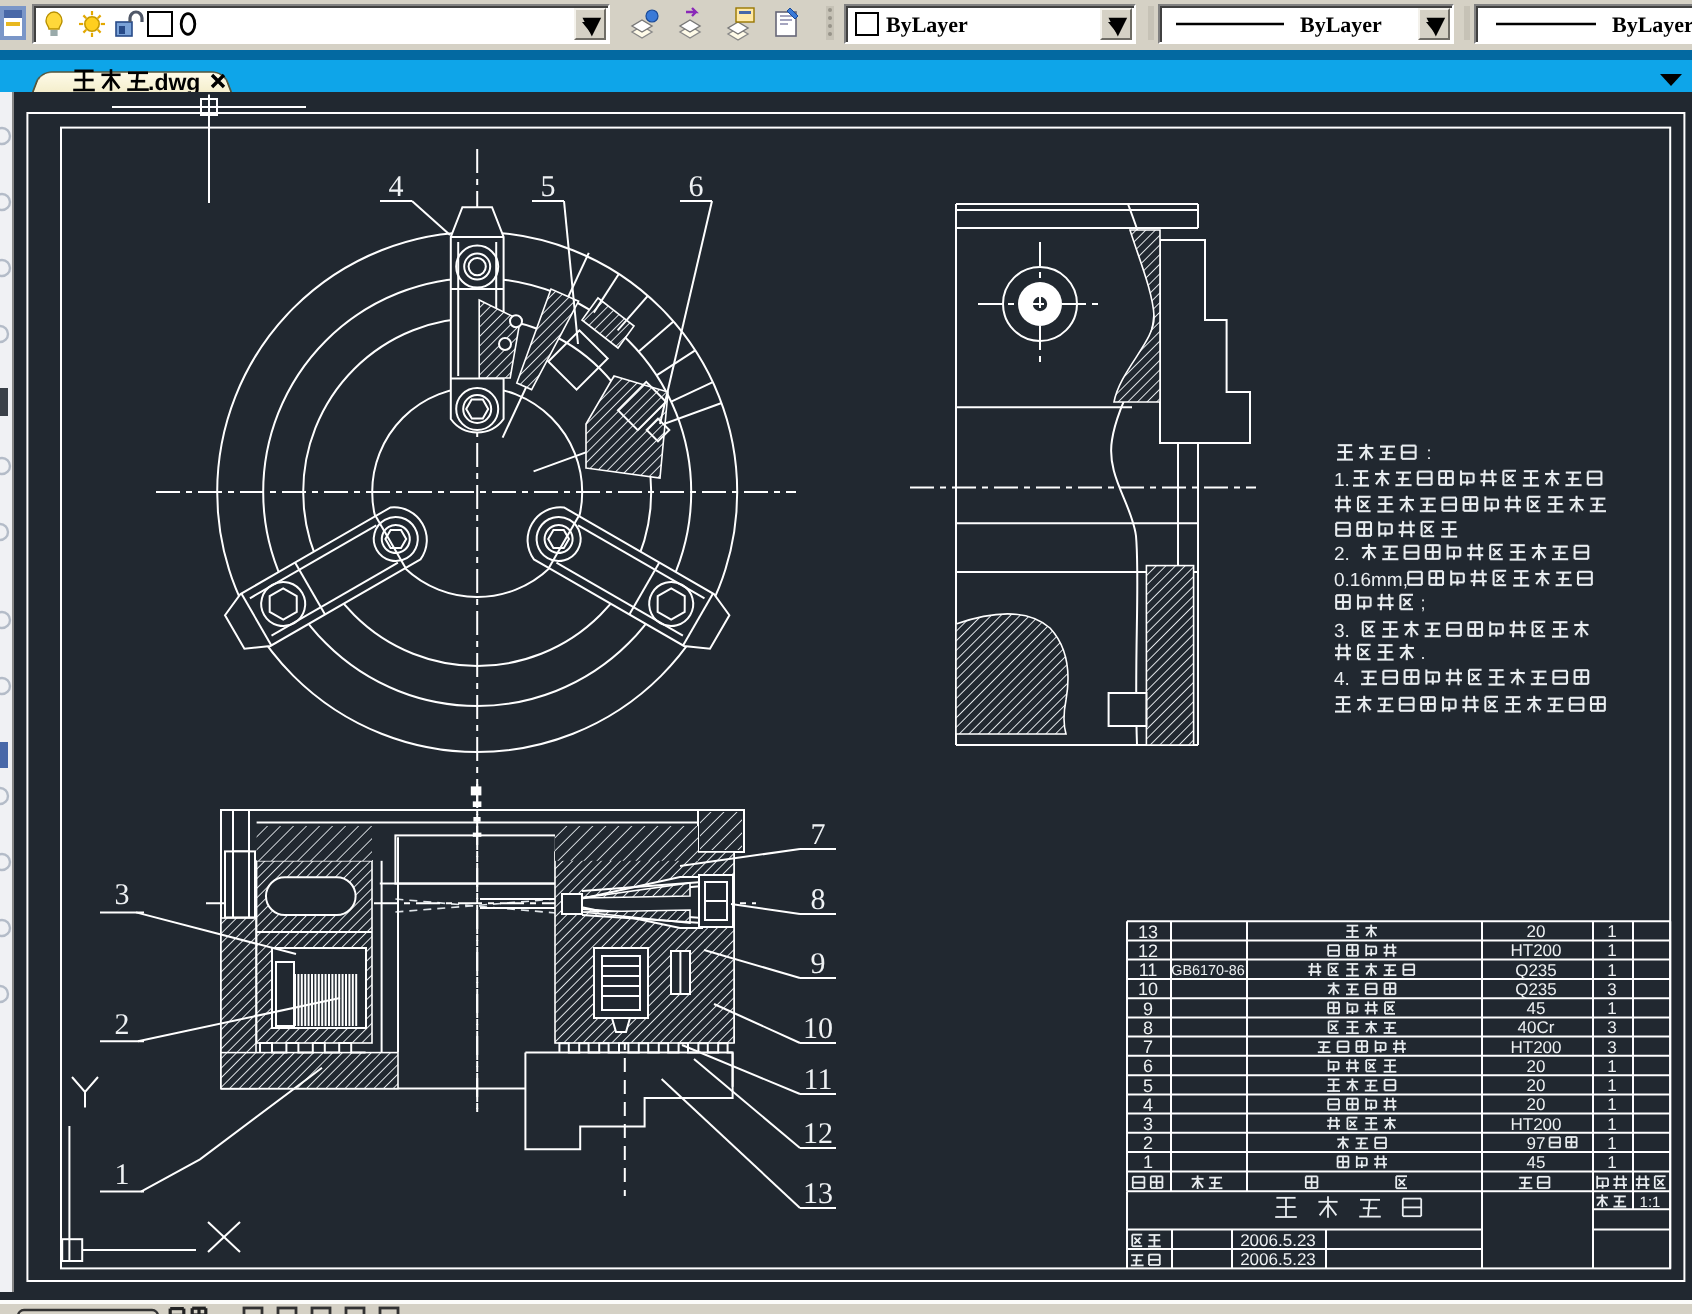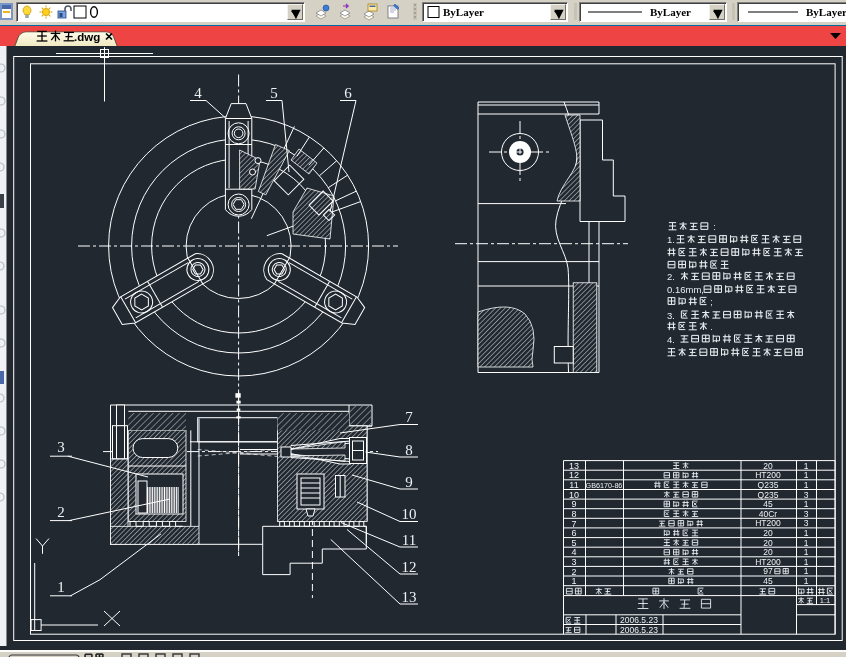--- a/index.html
+++ b/index.html
@@ -1,19 +1,19 @@
 <!DOCTYPE html>
 <html><head><meta charset="utf-8"><style>
 *{margin:0;padding:0;box-sizing:border-box}
 html,body{width:846px;height:657px;overflow:hidden;background:#d5d1c5;font-family:"Liberation Sans",sans-serif}
 #tb{position:absolute;left:0;top:0;width:846px;height:25px;background:#d5d1c5}
 .combo{position:absolute;top:2px;height:20px;background:#fff;border:1px solid;border-color:#808080 #fff #fff #808080;box-shadow:inset 1px 1px 0 #404040}
 .dd{position:absolute;top:1px;right:1px;width:16px;height:16px;background:#d5d1c5;border:1px solid;border-color:#f4f2ec #6f6d66 #6f6d66 #f4f2ec}
 .dd:after{content:"";position:absolute;left:3px;top:6px;border:4px solid transparent;border-top:5px solid #000}
-#tabbar{position:absolute;left:0;top:25px;width:846px;height:21px;background:#ef4444;border-top:1px solid #0369a1}
+#tabbar{position:absolute;left:0;top:25px;width:846px;height:21px;background:#0ea5e9;border-top:5px solid #0369a1}
 #tab{position:absolute;left:14px;top:2px;width:104px;height:19px;background:linear-gradient(#fefbe9,#f0e8c0);border:1.2px solid #55553a;border-bottom:none;border-radius:7px 7px 0 0;transform:perspective(60px) rotateX(24deg);transform-origin:bottom}
 #draw{position:absolute;left:0;top:46px;width:846px;height:600px;background:#212830}
 #lstrip{position:absolute;left:0;top:46px;width:7px;height:611px;background:#f0f1f4;border-right:1px solid #888;overflow:hidden}
 #bot{position:absolute;left:0;top:646px;width:846px;height:11px;background:#212830}
 #botw{position:absolute;left:0;top:650px;width:846px;height:2px;background:#fcfcfa}
 #botg{position:absolute;left:0;top:652px;width:846px;height:5px;background:#d5d1c5;overflow:hidden}
 #botg svg{display:block;position:absolute;top:0;left:0}
 svg .w{stroke:#fff;stroke-width:1;fill:none}
 svg .wf{fill:#fff;stroke:none}
 svg .wb{fill:#212830;stroke:#fff;stroke-width:1}

